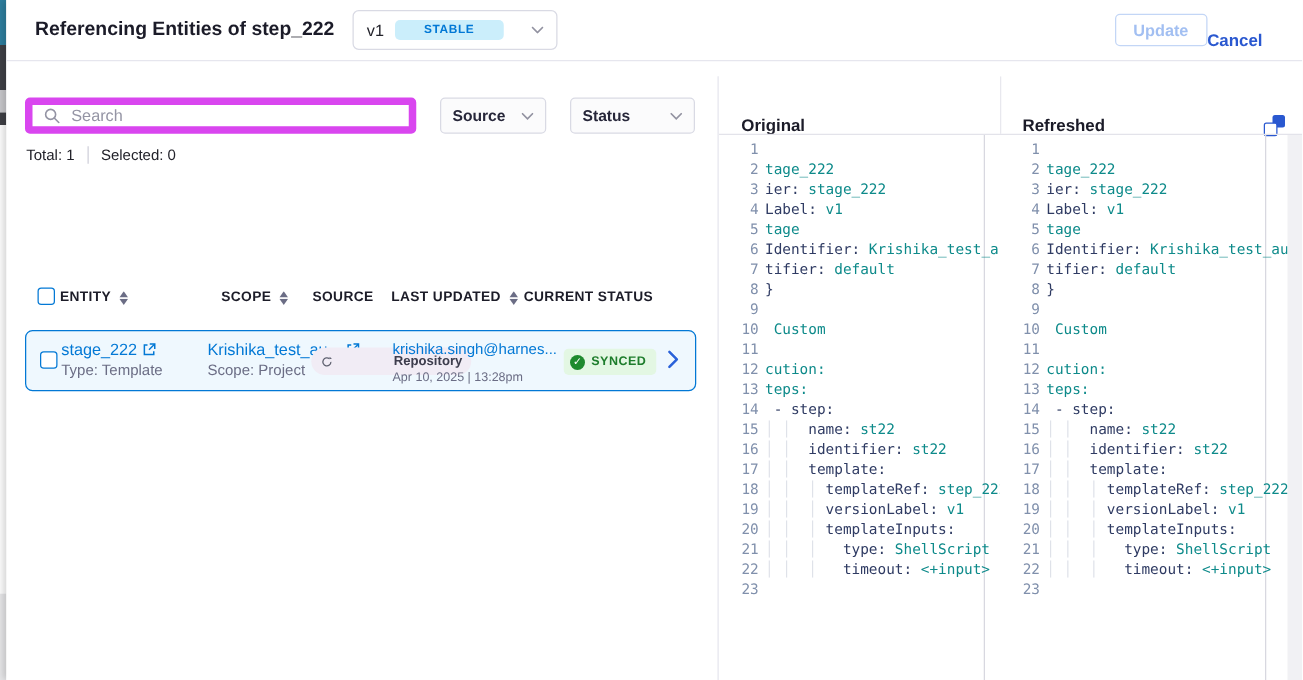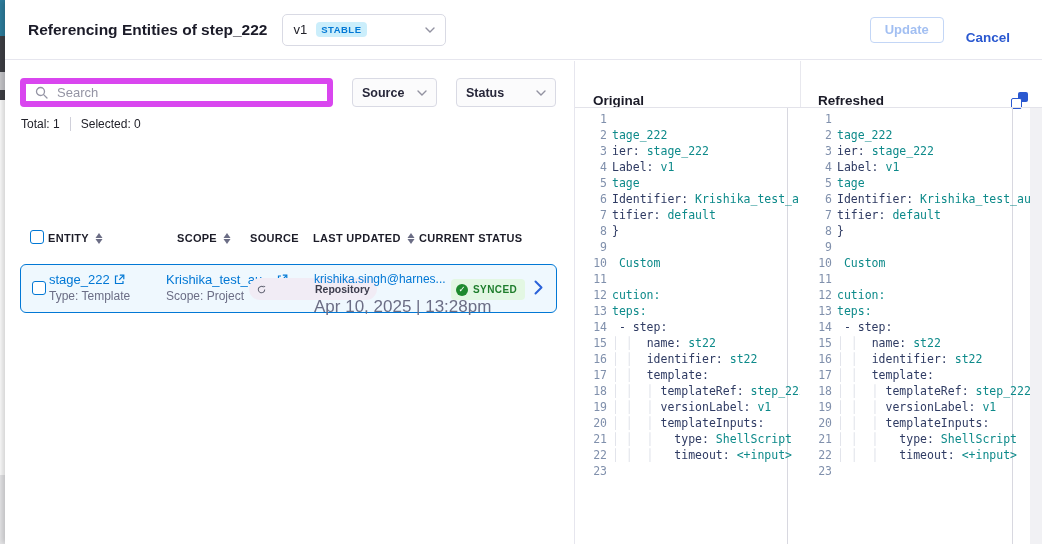--- a/index.html
+++ b/index.html
@@ -7,30 +7,30 @@
         font-family:"Liberation Sans",sans-serif;color:#1b1b28;}
   
   #underlay{position:absolute;left:0;top:0;width:5px;height:544px;background:#fff;}
   #underlay .b1{position:absolute;top:0;left:0;right:0;height:36px;background:#2e7f9f;}
   #underlay .b2{position:absolute;top:36px;left:0;right:0;height:36px;background:#3f4046;}
   #underlay .b3{position:absolute;top:72px;left:0;right:0;height:18px;background:#c9c9cd;}
   #underlay .b4{position:absolute;top:90px;left:0;right:0;height:10px;background:#3f4046;}
   #underlay .b5{position:absolute;top:475px;left:0;right:0;height:69px;background:#e8e8ea;}
   #main{position:absolute;left:5px;top:0;right:0;bottom:0;background:#fff;box-shadow:-3px 0 6px rgba(0,0,0,.18);}
   
-  #topbar{position:absolute;left:0;right:0;top:0;height:60px;border-bottom:1px solid #e6e6ee;
+  #topbar{position:absolute;left:0;right:0;top:0;height:49px;border-bottom:1px solid #e6e6ee;
           display:flex;align-items:center;padding:0 32px 0 23px;box-sizing:border-box;}
   #topbar h1{font-size:15.5px;font-weight:bold;margin:0;color:#1b1b28;}
   .version-select{margin-left:15px;width:164px;height:32px;border:1px solid #d9dae4;border-radius:5px;
           display:flex;align-items:center;gap:9px;padding:0 10px;box-sizing:border-box;background:#fff;cursor:pointer;}
   .version-select .vlabel{font-size:13px;color:#22222a;}
   .stable-badge{background:#cbeefb;color:#0278d5;font-size:9.5px;font-weight:bold;letter-spacing:.5px;
-          padding:3px 5px;border-radius:4px;line-height:1;text-align:center;}
+          padding:3px 23px;border-radius:4px;line-height:1;text-align:center;}
   .version-select .chev{margin-left:auto;display:flex;}
-  .topbar-actions{margin-left:auto;display:flex;align-items:center;gap:22px;}
+  .topbar-actions{margin-left:auto;display:flex;align-items:center;}
   .update-btn{height:26px;padding:0 14px;border:1px solid #c3d6f6;border-radius:4px;background:#fff;
           color:#a2bff2;font-weight:bold;font-size:13px;font-family:inherit;cursor:default;}
   .cancel-btn{border:none;background:none;color:#2a58d0;font-weight:bold;font-size:13.5px;font-family:inherit;cursor:pointer;padding:0;margin-top:16px;}
   
   #left-pane{position:absolute;top:61px;left:0;width:570px;bottom:0;border-right:1px solid #e6e6ee;box-sizing:border-box;}
   .search-box{position:absolute;left:15px;top:17px;width:313px;height:29px;border:6px solid #d946ef;border-radius:4px;
           display:flex;align-items:center;gap:7px;padding:0 9px;box-sizing:border-box;}
   .search-box input{border:none;outline:none;font-size:13px;width:100%;color:#1b1b28;font-family:inherit;background:transparent;}
   .search-box input::placeholder{color:#9494a4;}
   .filter{position:absolute;top:17px;height:29px;border:1px solid #d9dae4;border-radius:4px;background:#fbfbfc;
@@ -53,21 +53,21 @@
   .linkline{display:flex;align-items:center;gap:4px;font-size:13px;color:#0278d5;}
   .linkline a{color:#0278d5;text-decoration:none;}
   .subline{font-size:12px;color:#6b6d85;margin-top:2px;}
   .c-entity{left:28px;}
   .c-scope{left:145px;}
   .source-pill{position:absolute;left:228px;top:13px;height:22px;border-radius:11px;background:#f1ecf5;
           display:flex;align-items:center;gap:4px;padding:0 7px;box-sizing:border-box;}
   .source-pill span{font-size:10.5px;color:#3d3d4d;font-weight:bold;}
   .c-updated{left:293px;}
   .c-updated .linkline{font-size:12px;}
-  .c-updated .subline{font-size:17px;margin-top:11px;}
+  .c-updated .subline{font-size:10px;margin-top:11px;}
   .synced-badge{position:absolute;left:430px;top:14px;height:21px;background:#e3f7e3;border-radius:4px;
           display:flex;align-items:center;gap:5px;padding:0 8px 0 5px;box-sizing:border-box;}
   .synced-badge .dot{width:12px;height:12px;border-radius:50%;background:#1e8a2e;color:#fff;font-size:8.5px;
           display:flex;align-items:center;justify-content:center;line-height:1;}
   .synced-badge span.txt{font-size:10px;font-weight:bold;letter-spacing:.4px;color:#1e7d2c;}
   .row-chev{position:absolute;right:13px;top:15px;display:flex;cursor:pointer;}
   
   #diff-pane{position:absolute;top:61px;left:570px;right:0;bottom:0;display:flex;}
   .panel{position:relative;overflow:hidden;}
   #original{width:225px;}

